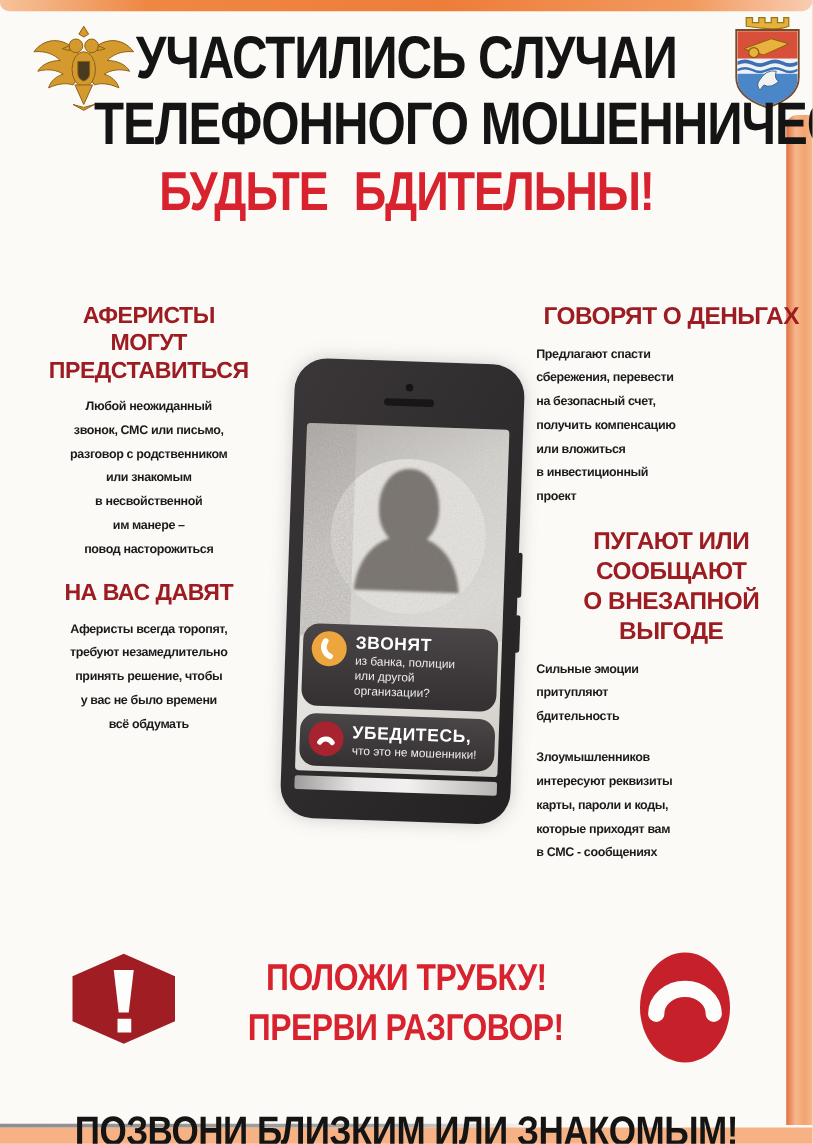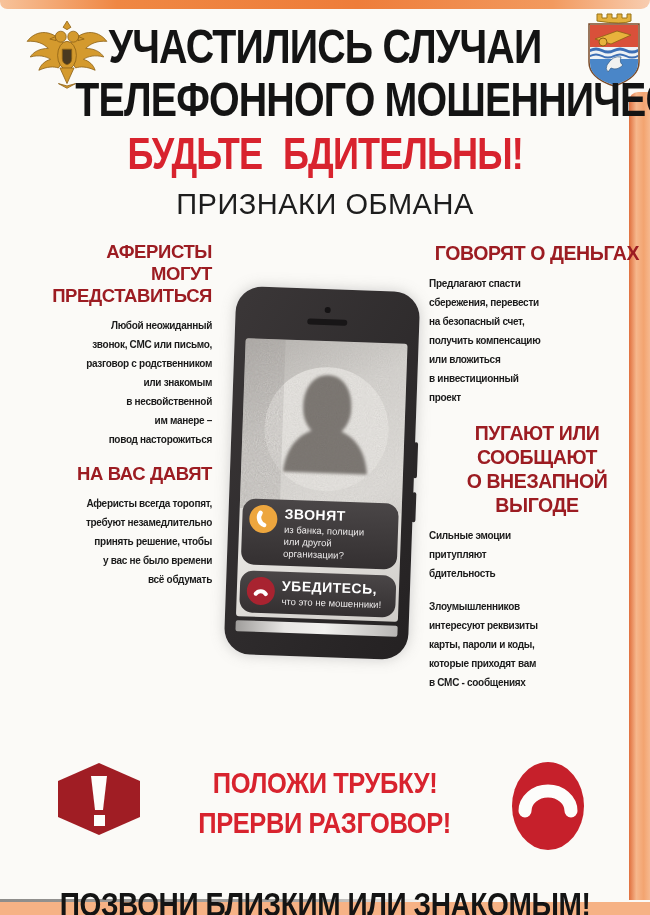--- a/index.html
+++ b/index.html
@@ -21,21 +21,21 @@
   .t-line{display:inline-block;font-weight:bold;font-size:48px;line-height:53px;
     letter-spacing:-1px;transform:scaleX(0.82);white-space:nowrap;}
   .t-red{display:inline-block;font-weight:bold;font-size:44px;line-height:50px;color:#d8232e;
     letter-spacing:-1px;word-spacing:14px;transform:scaleX(0.82);white-space:nowrap;margin-top:3px;}
   .t-sub{display:block;font-weight:500;font-size:29px;letter-spacing:0.5px;color:#1d1d1d;margin-top:9px;}
   .emblem{position:absolute;}
   .emblem-left{left:24px;top:13px;width:86px;height:88px;}
   .emblem-right{left:583px;top:9px;width:62px;height:82px;}
   
   .col{position:absolute;top:241px;color:#1b1b1b;}
-  .col-left{left:2px;width:210px;text-align:right;}
+  .col-left{left:14px;width:210px;text-align:center;}
   .col-right{left:429px;width:216px;text-align:left;}
   .col-h{font-weight:bold;color:#9c1c22;font-size:18.5px;line-height:22px;
     letter-spacing:-0.4px;white-space:pre-line;margin:0 0 9px 0;}
   .col-h.big{font-size:19.5px;line-height:24px;text-align:center;}
   .col-p{font-weight:bold;font-size:10px;line-height:19px;letter-spacing:-0.3px;
     white-space:pre-line;margin:0 0 14px 0;}
   .mt{}
   
   .phone{position:absolute;left:230px;top:289px;width:184px;height:368px;
     background:linear-gradient(120deg,#3b3738 0%,#2e2b2c 55%,#242122 100%);
@@ -106,21 +106,20 @@
     <path d="M7 40 q6 -3 12 0 t12 0 t12 0 t12 0 v3 q-6 3 -12 0 t-12 0 t-12 0 t-12 0 Z" fill="#3d6fb5"></path>
     <path d="M7 46 q6 -3 12 0 t12 0 t12 0 t12 0 v2 q-6 3 -12 0 t-12 0 t-12 0 t-12 0 Z" fill="#3d6fb5"></path>
     <path d="M7 50 h48 v4 q0 15 -24 22 q-24 -7 -24 -22 Z" fill="#4a86c8"></path>
     <path d="M24 56 q6 -10 14 -8 q-2 6 2 8 q-6 6 -12 3 l-3 4 q-3 -3 -1 -7 Z" fill="#f2f2f0" stroke="#2e5a8a" stroke-width="0.7"></path>
   </svg>
 
   <div class="title-wrap">
     <div><span class="t-line">УЧАСТИЛИСЬ СЛУЧАИ</span></div>
     <div><span class="t-line">ТЕЛЕФОННОГО МОШЕННИЧЕСТВА!</span></div>
     <div><span class="t-red">БУДЬТЕ БДИТЕЛЬНЫ!</span></div>
-    <span class="t-sub">ПРИЗНАКИ ОБМАНА</span>
   </div>
 
   <div class="col col-left">
     <p class="col-h">АФЕРИСТЫ
 МОГУТ ПРЕДСТАВИТЬСЯ</p>
     <p class="col-p">Любой неожиданный
 звонок, СМС или письмо,
 разговор с родственником
 или знакомым
 в несвойственной

